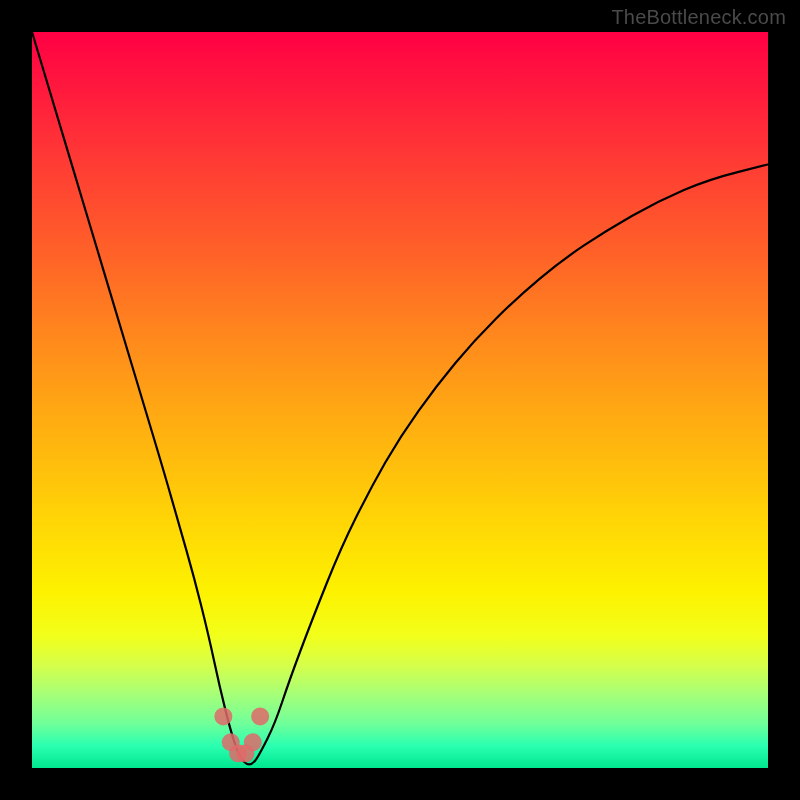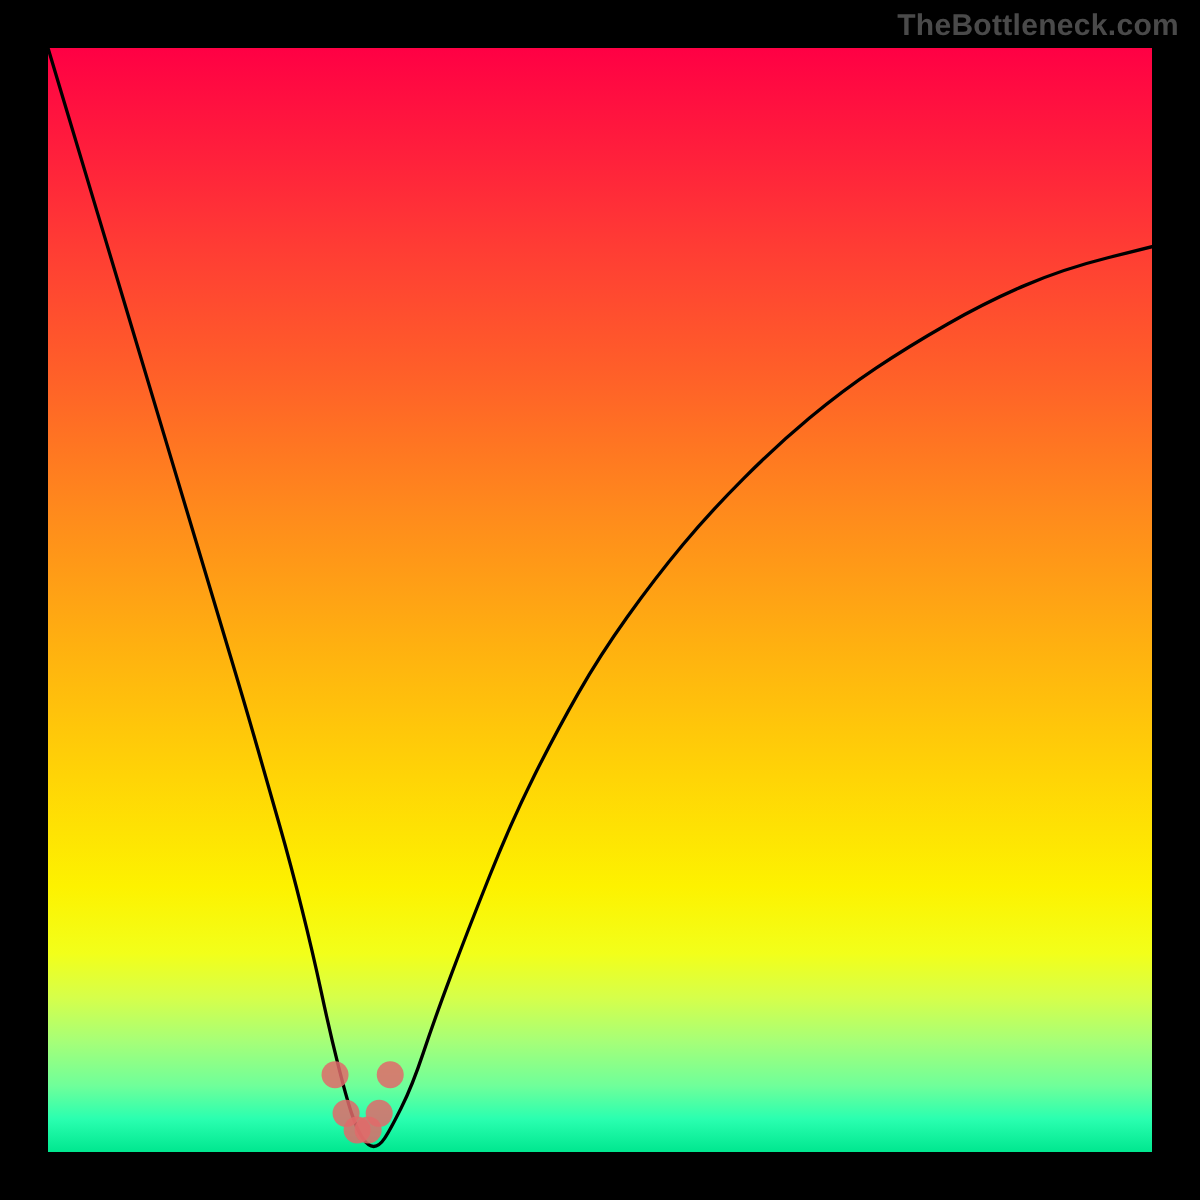--- a/index.html
+++ b/index.html
@@ -47,21 +47,21 @@
       #2affb0 97%,
       #00e78f 100%
     );
   }
   .watermark {
     position: absolute;
     top: 6px;
     right: 14px;
     color: #4a4a4a;
     font-size: 20px;
-    font-weight: 700;
+    font-weight: 400;
     letter-spacing: 0.2px;
     user-select: none;
   }
   svg.curve {
     position: absolute;
     inset: 0;
   }
 </style>
 </head>
 <body>

